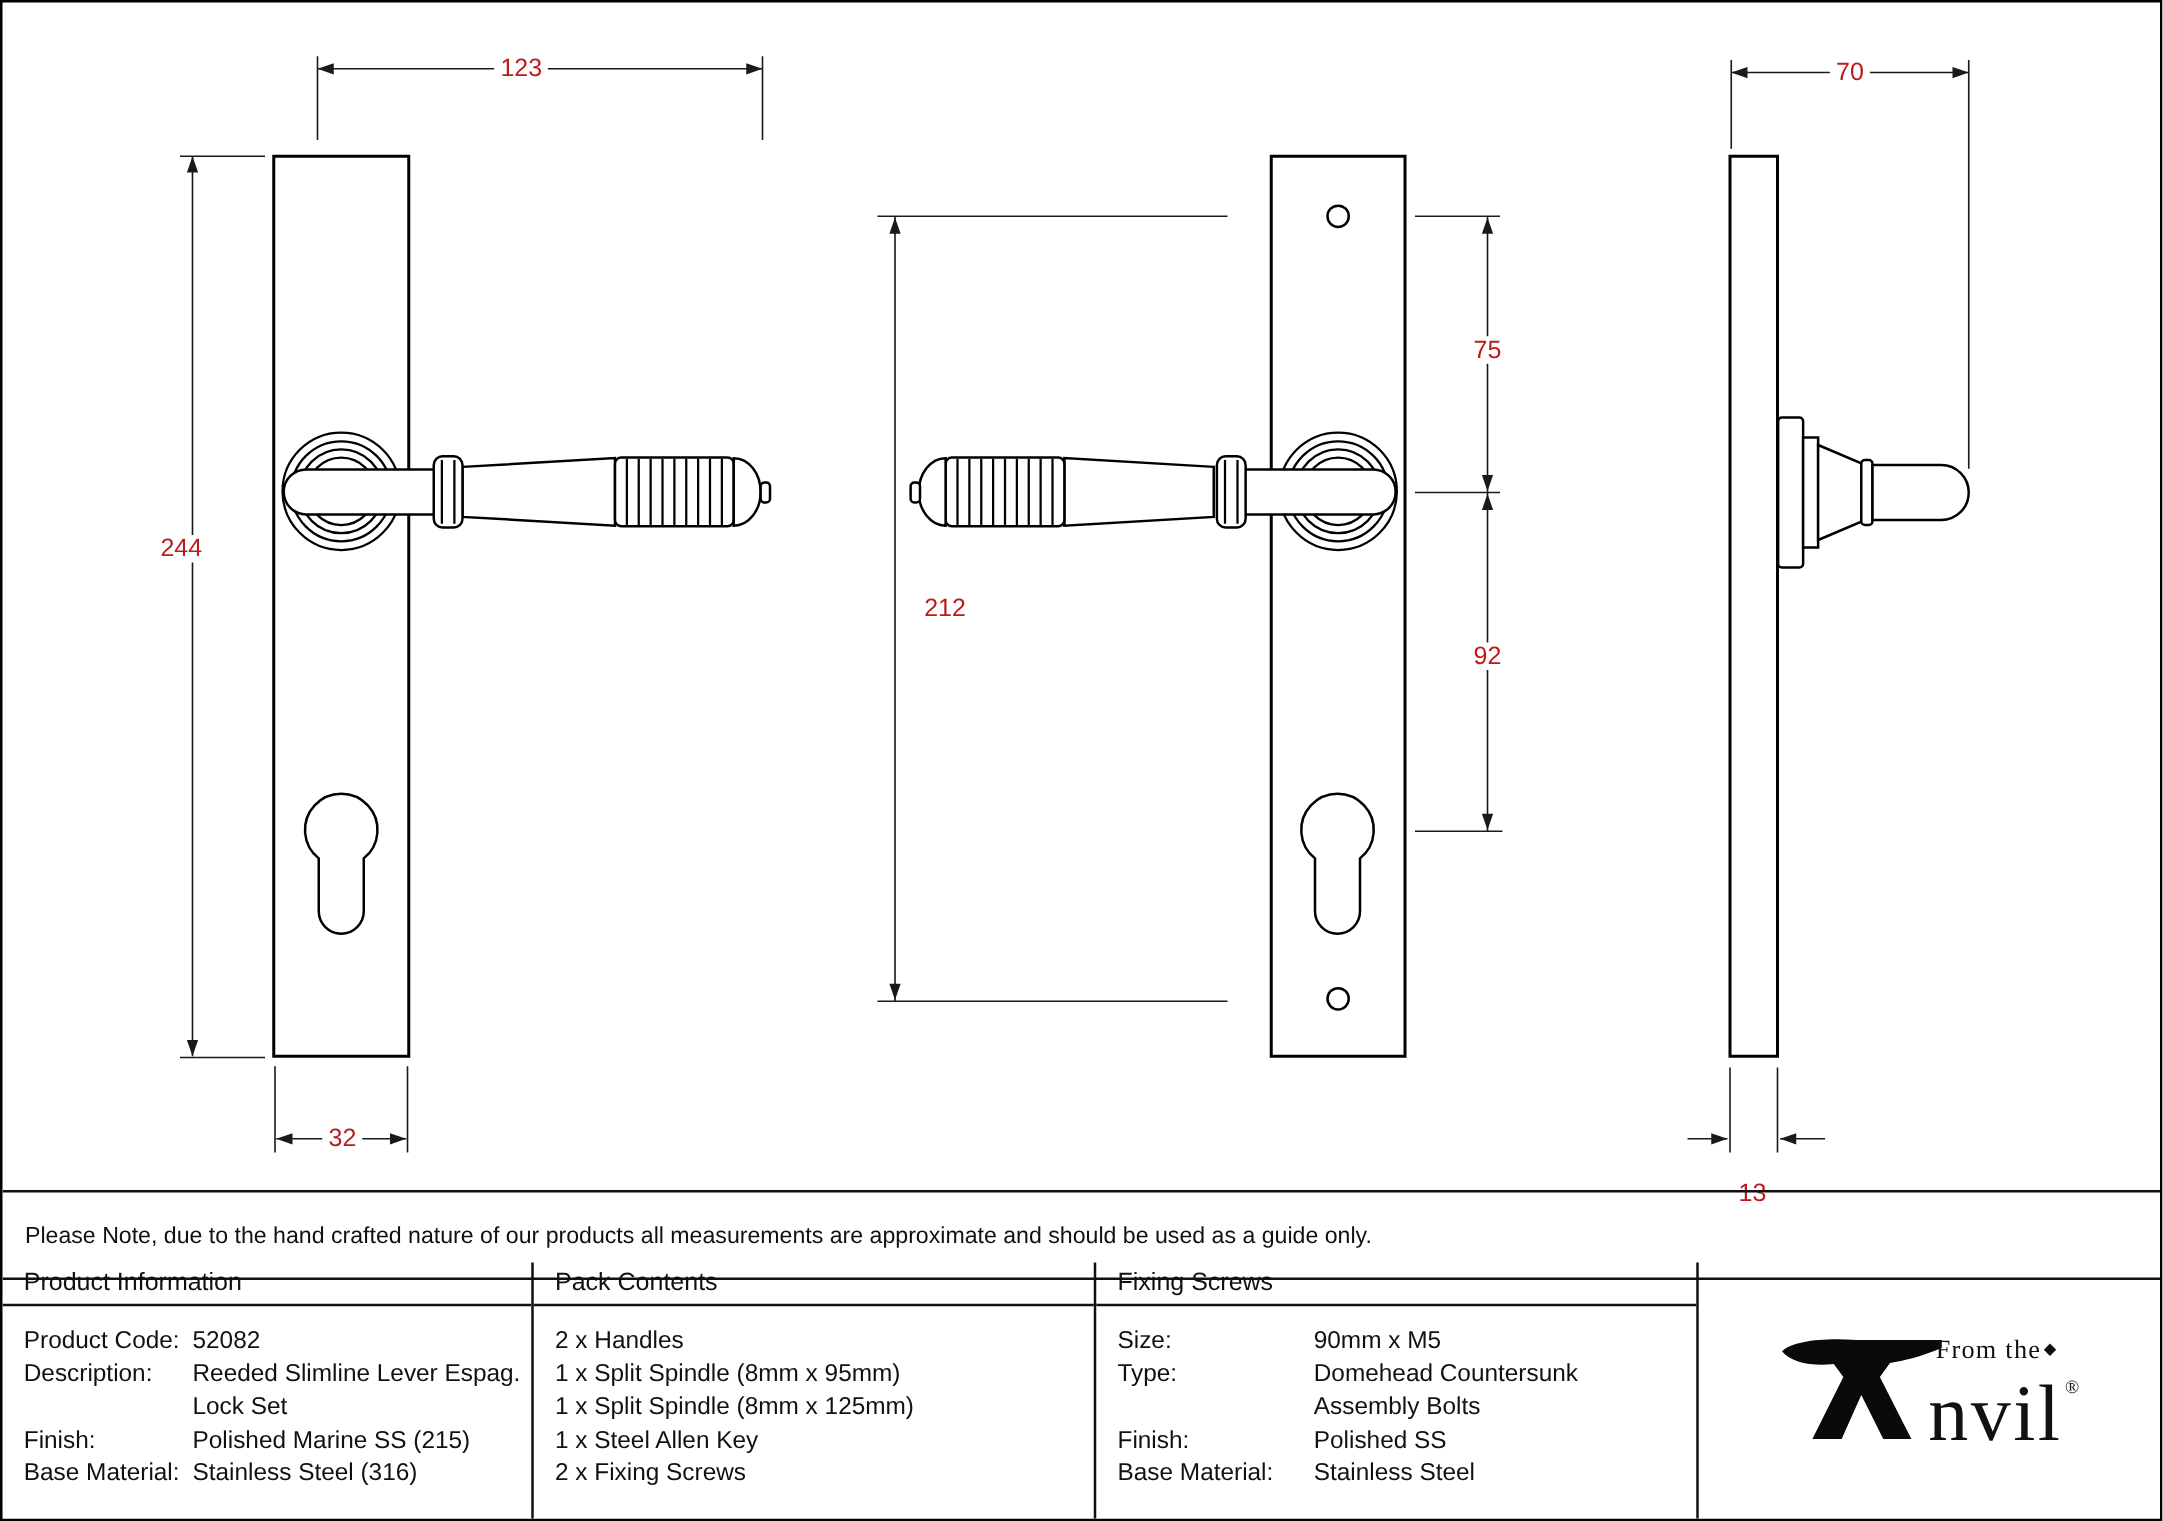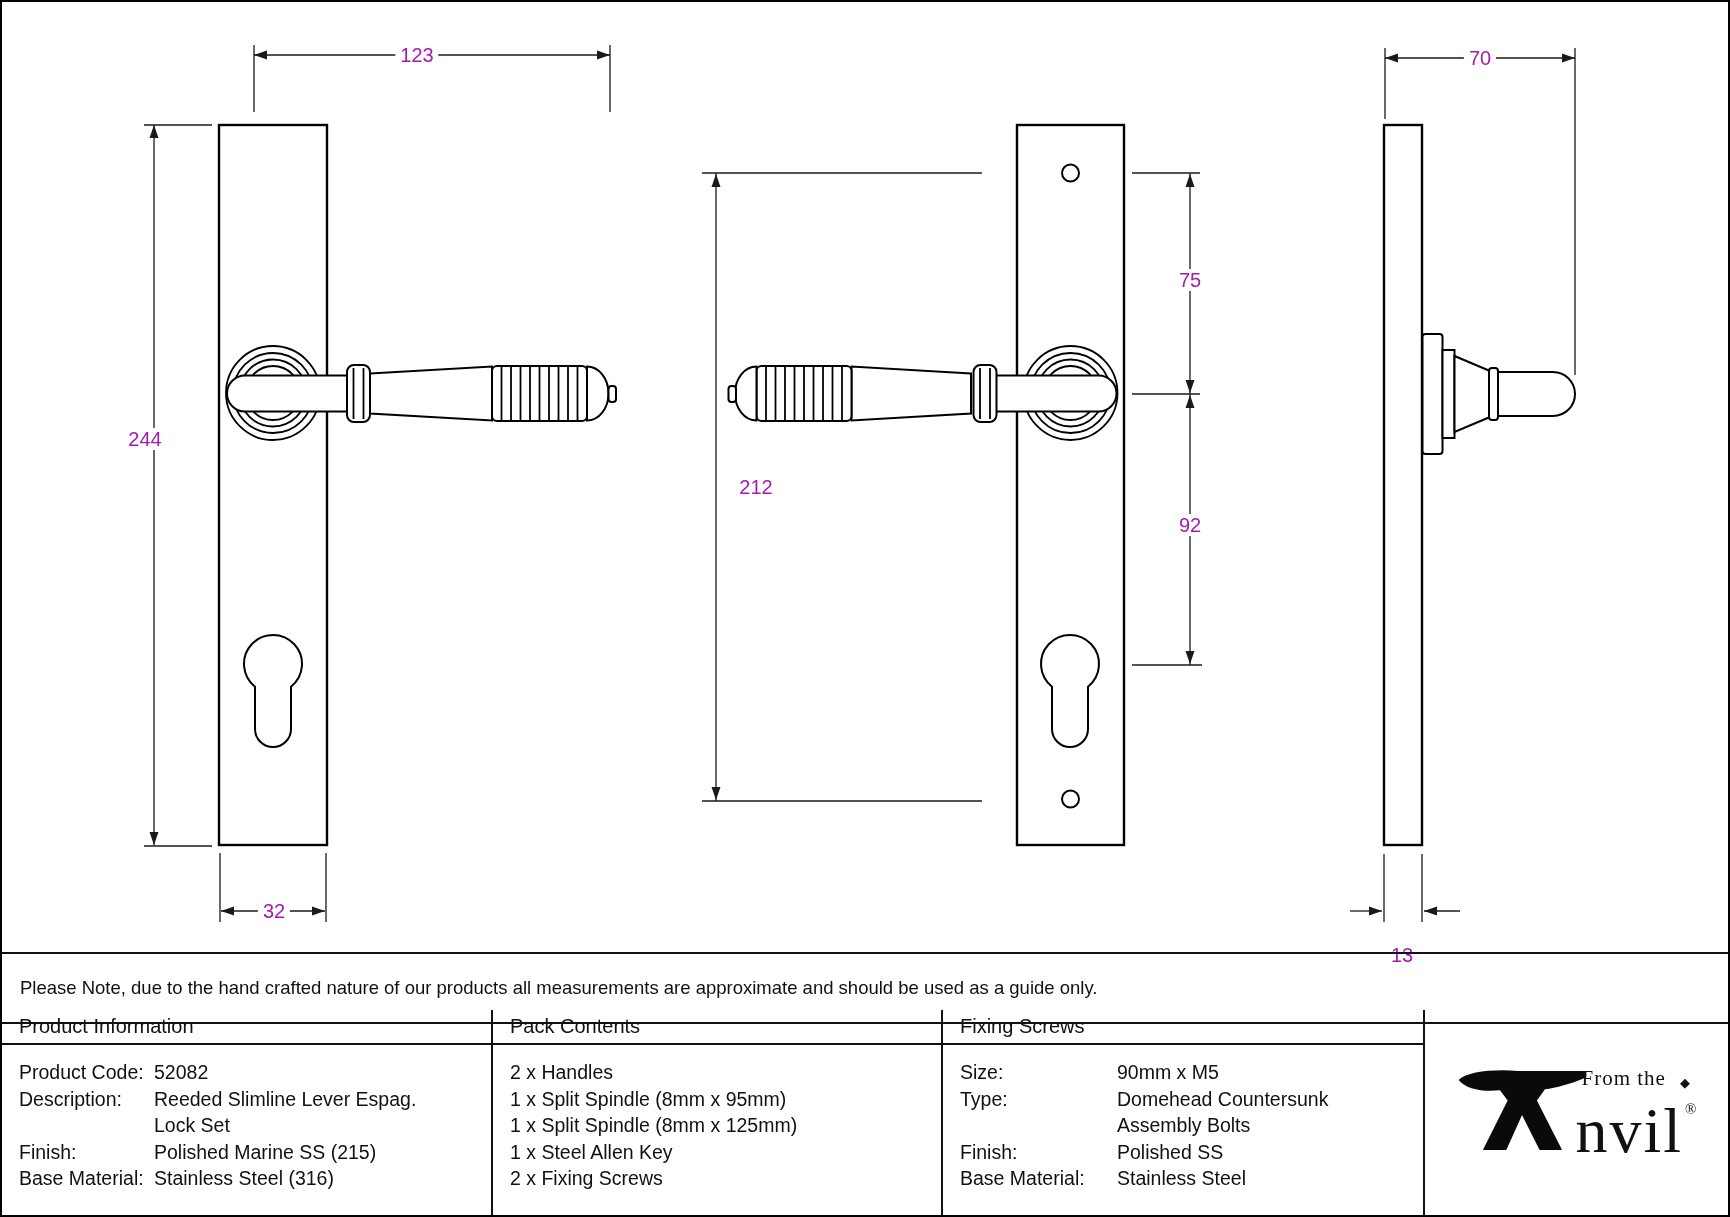--- a/index.html
+++ b/index.html
@@ -9,45 +9,45 @@
     font-family:"Liberation Sans", sans-serif;color:#111;
   }
   svg{position:absolute;top:0;left:0;}
   .obj{fill:#ffffff;stroke:#000;stroke-width:2;}
   .obj-bold{fill:#ffffff;stroke:#000;stroke-width:2.4;}
   .obj-thin{fill:none;stroke:#000;stroke-width:1.8;}
   .dimline{stroke:#1a1a1a;stroke-width:1.3;fill:none;}
   .arrow{fill:#1a1a1a;stroke:none;}
   .dim-label{
     position:absolute;transform:translate(-50%,-50%);
-    background:#fff;padding:0 5px;font-size:20px;line-height:22px;color:#a21caf;
+    background:#fff;padding:0 5px;font-size:20px;line-height:22px;color:#b91c1c;
     white-space:nowrap;
   }
   .notebar{
     position:absolute;left:0;right:0;top:950px;height:72px;box-sizing:border-box;
     border-top:2.5px solid #111;border-bottom:2.5px solid #111;
     display:flex;align-items:center;padding-left:18px;font-size:18.5px;
   }
   .spec-table{position:absolute;left:0;right:0;top:1008px;bottom:0;display:flex;}
   .col{box-sizing:border-box;border-right:2px solid #111;}
-  .col.c1{width:491px;}
+  .col.c1{width:425px;}
   .col.c2{width:450px;}
   .col.c3{width:482px;}
   .col.c4{flex:1;border-right:none;}
   .th{
     height:35px;box-sizing:border-box;border-bottom:2px solid #111;
     display:flex;align-items:center;padding-left:17px;font-size:20px;
   }
   .tb{padding:14px 0 0 17px;font-size:19.5px;line-height:26.5px;}
   .pair{display:grid;grid-template-columns:135px 1fr;}
   .pair.wide{grid-template-columns:157px 1fr;}
   .logo-cell{height:100%;display:flex;align-items:center;justify-content:center;}
   .logo{display:flex;align-items:flex-start;}
   .logo-text{margin-left:-14px;font-family:"Liberation Serif", serif;}
-  .fromthe{font-size:21px;letter-spacing:1px;display:flex;align-items:flex-end;gap:14px;margin:4px 0 -14px 6px;}
+  .fromthe{font-size:21px;letter-spacing:1px;display:flex;align-items:center;gap:2px;margin:4px 0 -14px 6px;}
   .diamond{font-size:13px;}
   .nvil{font-size:64px;line-height:64px;letter-spacing:2px;}
   .reg{font-size:15px;vertical-align:38px;margin-left:2px;}
 </style>
 </head>
 <body>
 
 <div class="sheet">
 
   <svg width="1730" height="950" viewBox="0 0 1730 950">

